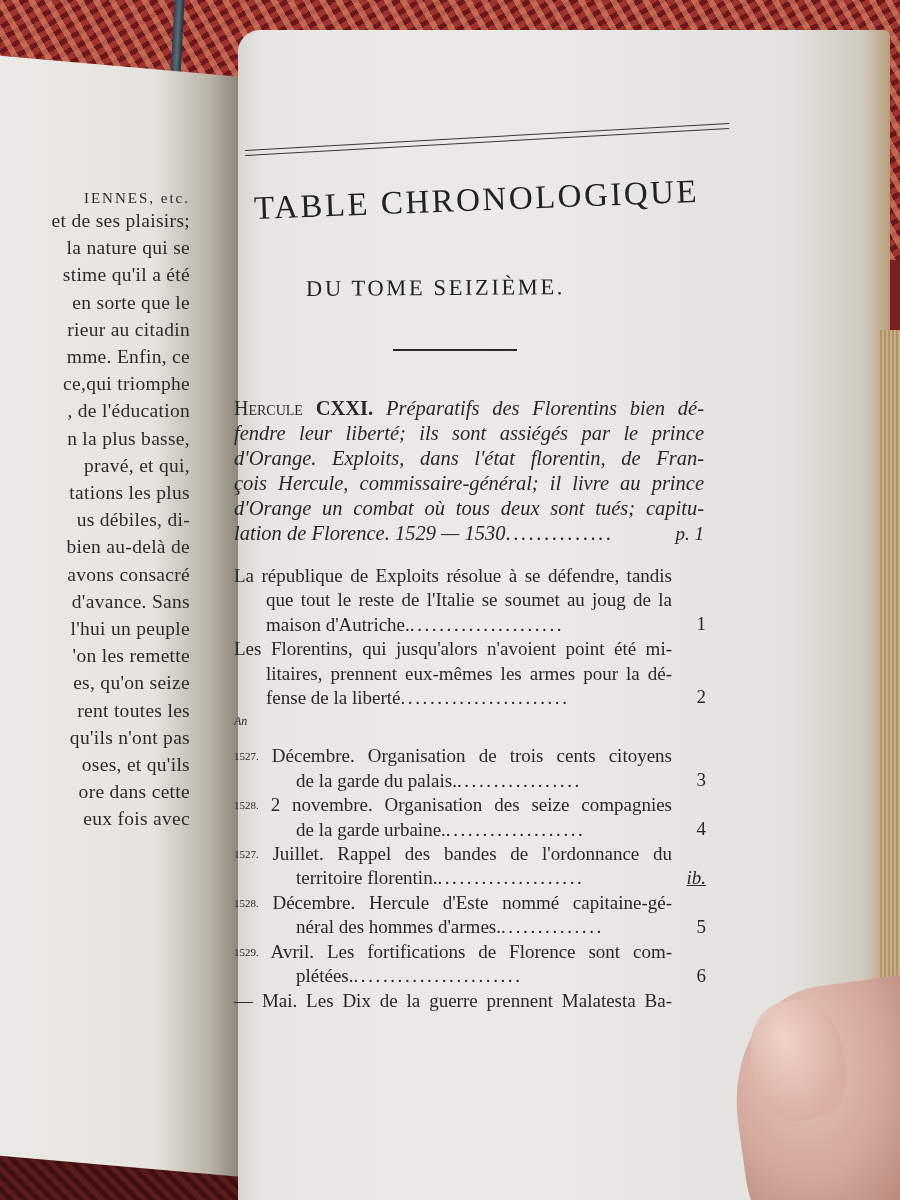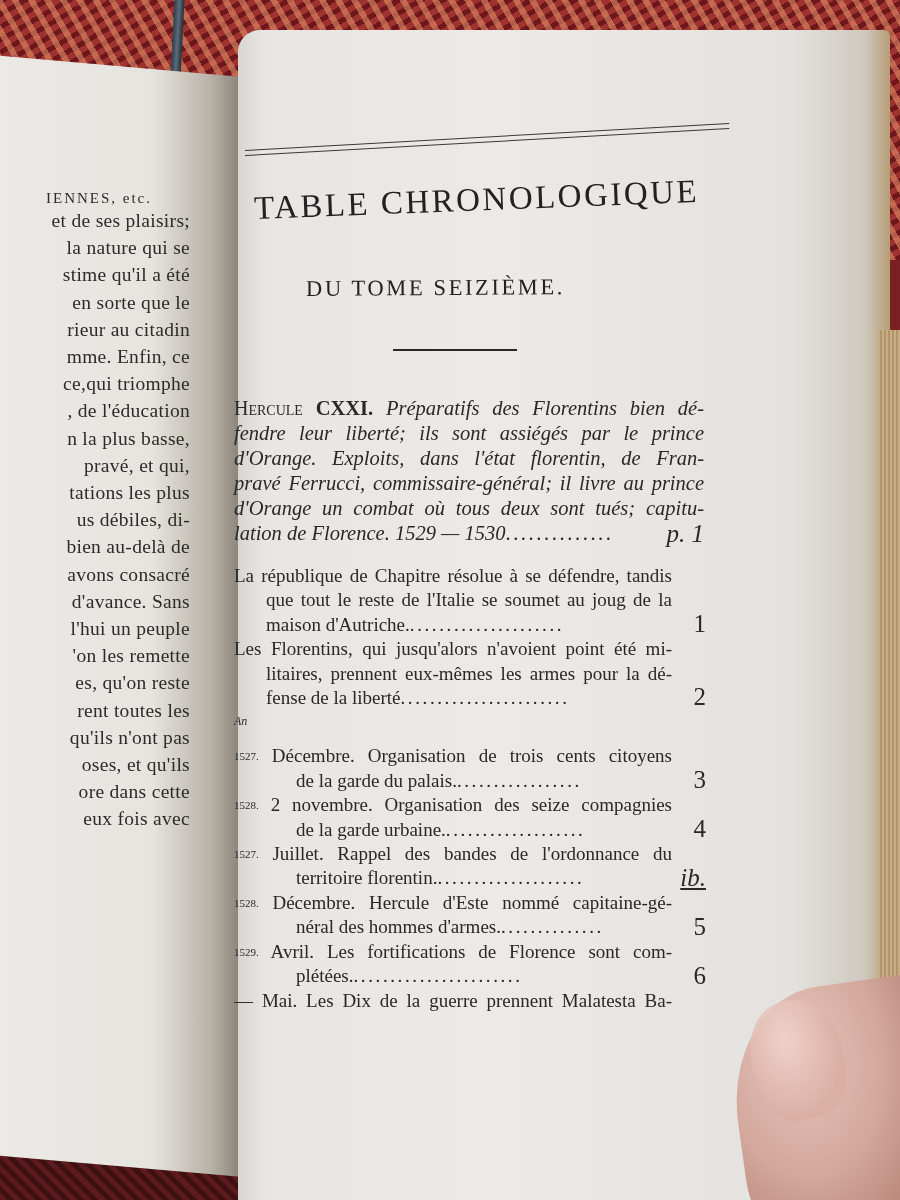--- a/index.html
+++ b/index.html
@@ -14,21 +14,21 @@
     background:linear-gradient(90deg,#2e3e4c,#5a6b79,#23303b);transform:skewX(-3deg);}
   .bottom-cloth{position:absolute;left:0;top:1140px;width:240px;height:60px;
     background:repeating-linear-gradient(45deg,#5c1a1d 0 5px,#3d1012 5px 10px);}
   
   .left-page{position:absolute;left:-10px;top:55px;width:250px;height:1100px;
     background:linear-gradient(90deg,#eceae6 0%,#e6e4df 65%,#b9b3a8 88%,#8b8378 100%);
     transform:skewY(5deg);transform-origin:top left;}
   .left-text{position:absolute;left:0;top:187px;width:190px;
     font-size:19.5px;line-height:27.2px;color:#2d2b28;text-align:right;
     letter-spacing:.3px;filter:blur(.35px);}
-  .left-text .hdr{font-size:15px;letter-spacing:2px;text-align:center;padding-left:8px;
+  .left-text .hdr{font-size:15px;letter-spacing:2px;text-align:right;padding-left:8px;
     margin-bottom:-2px;line-height:22px;}
   .left-text div{white-space:nowrap;overflow:hidden;}
   
   .right-page{position:absolute;left:238px;top:30px;width:652px;height:1175px;
     background:linear-gradient(90deg,#d8d6d1 0%,#e7e6e2 4%,#ebeae7 40%,#e3e2de 85%,#cfc9bf 96%,#b79e78 100%);
     border-radius:22px 6px 0 0;}
   .rule{position:absolute;left:245px;width:485px;height:0;border-top:1.4px solid #3a3836;}
   .rule1{top:150px;transform:rotate(-3.2deg);transform-origin:left;}
   .rule2{top:155px;transform:rotate(-3.2deg);transform-origin:left;}
   .title{position:absolute;left:254px;top:190px;width:450px;font-size:33px;letter-spacing:2.5px;
@@ -38,21 +38,21 @@
   .short-rule{position:absolute;left:393px;top:349px;width:124px;border-top:2.2px solid #2a2826;}
   .toc{position:absolute;left:234px;top:396px;width:470px;color:#2a2826;}
   .chap{font-size:20.5px;line-height:25px;}
   .chap .smallcaps{font-variant:small-caps;font-size:20px;}
   .chap .num{font-weight:bold;}
   .chap i{font-style:italic;}
   .chap .l{white-space:nowrap;text-align:justify;text-align-last:justify;}
   .entry{font-size:19px;line-height:24.4px;position:relative;}
   .entry .l{white-space:nowrap;text-align:justify;text-align-last:justify;width:438px;}
   .entry .ind{padding-left:32px;width:406px;}
-  .pg{position:absolute;right:-2px;font-size:25px;}
+  .pg{position:absolute;right:-2px;font-size:19px;}
   .dots{letter-spacing:2.6px;}
   .an{font-size:12px;font-style:italic;line-height:14px;margin-top:4px;}
   .sup{font-size:11px;vertical-align:top;}
   .thumb{position:absolute;left:738px;top:985px;width:200px;height:260px;
     background:radial-gradient(ellipse at 35% 25%,#e7c6bc 0%,#d3a79c 45%,#b88678 75%,#8f6156 100%);
     border-radius:48% 0 0 30%;transform:rotate(-8deg);}
   .nail{position:absolute;left:752px;top:1000px;width:92px;height:120px;border-radius:45% 45% 40% 40%;
     background:radial-gradient(ellipse at 40% 30%,#f1d4cc,#d9aea3 70%);transform:rotate(-12deg);opacity:.85;}
   .fore{position:absolute;left:878px;top:330px;width:22px;height:870px;
     background:repeating-linear-gradient(90deg,#c9ad84 0 2px,#b0946a 2px 4px);}
@@ -77,21 +77,21 @@
   <div>, de l'éducation</div>
   <div>n la plus basse,</div>
   <div>pravé, et qui,</div>
   <div>tations les plus</div>
   <div>us débiles, di-</div>
   <div>bien au-delà de</div>
   <div>avons consacré</div>
   <div>d'avance. Sans</div>
   <div>l'hui un peuple</div>
   <div>'on les remette</div>
-  <div>es, qu'on reste</div>
+  <div>es, qu'on seize</div>
   <div>rent toutes les</div>
   <div>qu'ils n'ont pas</div>
   <div>oses, et qu'ils</div>
   <div>ore dans cette</div>
   <div>eux fois avec</div>
 </div>
 
 <div class="right-page"></div>
 <div class="fore"></div>
 <div class="rule rule1"></div>
@@ -103,32 +103,32 @@
 
 <div class="toc">
   <div class="chap">
     <div class="l" style="width:470px;">
       <span class="smallcaps">Hercule</span>
       <span class="num">CXXI.</span>
       <i>Préparatifs des Florentins bien dé-</i>
     </div>
     <div class="l" style="width:470px;"><i>fendre leur liberté; ils sont assiégés par le prince</i></div>
     <div class="l" style="width:470px;"><i>d'Orange. Exploits, dans l'état florentin, de Fran-</i></div>
-    <div class="l" style="width:470px;"><i>pravé Ferrucci, commissaire-général; il livre au prince</i></div>
+    <div class="l" style="width:470px;"><i>çois Hercule, commissaire-général; il livre au prince</i></div>
     <div class="l" style="width:470px;"><i>d'Orange un combat où tous deux sont tués; capitu-</i></div>
     <div style="position:relative;white-space:nowrap;">
       <i>lation de Florence. 1529 — 1530</i><span class="dots">..............</span>
       <i class="pg" style="right:0;">p. 1</i>
     </div>
   </div>
 
   <div style="height:18px"></div>
 
   <div class="entry">
-    <div class="l">La république de Chapitre résolue à se défendre, tandis</div>
+    <div class="l">La république de Exploits résolue à se défendre, tandis</div>
     <div class="l ind">que tout le reste de l'Italie se soumet au joug de la</div>
     <div style="padding-left:32px;white-space:nowrap;"><span>maison d'Autriche.</span><span class="dots">.....................</span></div>
     <span class="pg" style="top:48px;">1</span>
   </div>
   <div class="entry">
     <div class="l">Les Florentins, qui jusqu'alors n'avoient point été mi-</div>
     <div class="l ind">litaires, prennent eux-mêmes les armes pour la dé-</div>
     <div style="padding-left:32px;white-space:nowrap;"><span>fense de la liberté</span><span class="dots">.......................</span></div>
     <span class="pg" style="top:48px;">2</span>
   </div>

